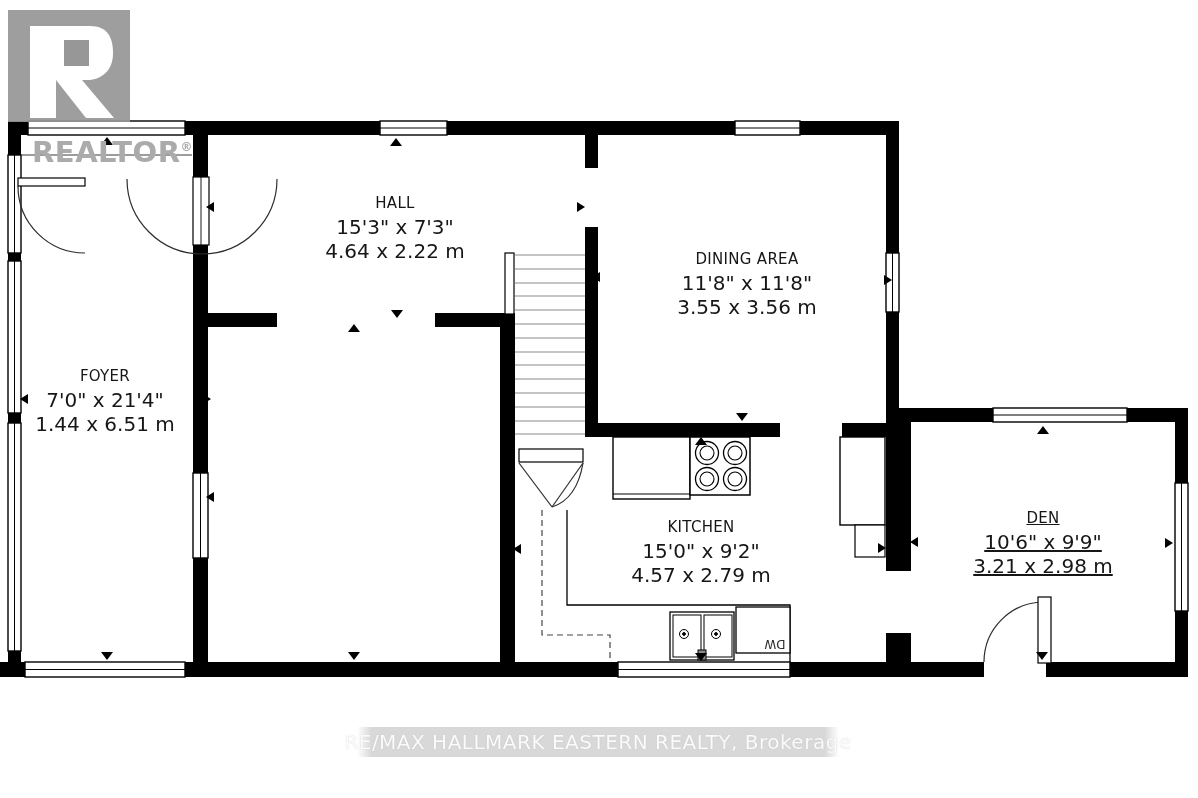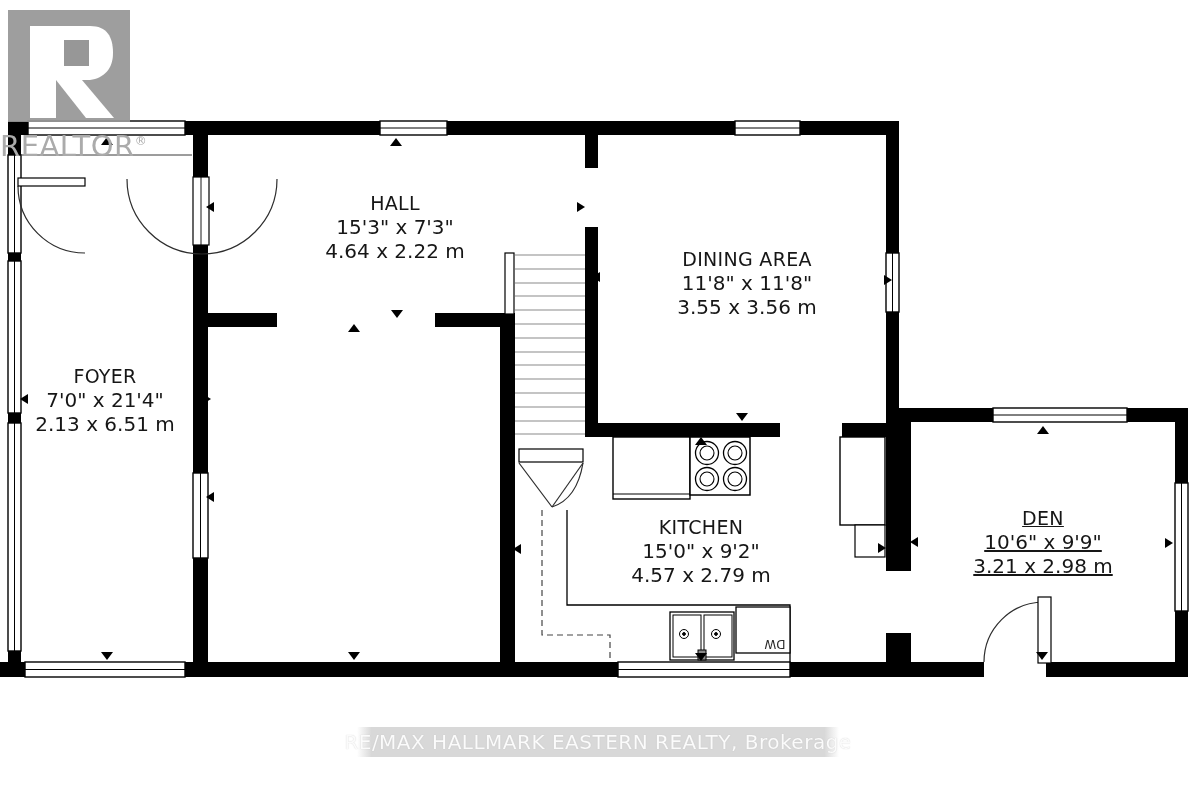--- a/index.html
+++ b/index.html
@@ -2,27 +2,27 @@
 <html><head>
 <meta charset="utf-8">
 <style>
   html,body{margin:0;padding:0;background:#fff;}
   .stage{position:relative;width:1198px;height:798px;background:#fff;overflow:hidden;
          font-family:"DejaVu Sans",sans-serif;}
   .plan-svg{position:absolute;left:0;top:0;z-index:1;}
   
   .room-label{position:absolute;transform:translate(-50%,-50%);text-align:center;
               color:#161616;white-space:nowrap;z-index:4;}
-  .room-name{font-size:19px;line-height:24px;letter-spacing:.3px;}
+  .room-name{font-size:15px;line-height:24px;letter-spacing:.3px;}
   .room-dim{font-size:20px;line-height:24px;}
   
   .logo-box{position:absolute;left:8px;top:10px;width:122px;height:112px;
             background:rgba(151,151,151,.93);z-index:5;}
   .logo-word{position:absolute;left:0px;top:126px;z-index:6;color:#ababab;
-             font-size:29px;line-height:30px;letter-spacing:.5px;font-weight:400;}
+             font-size:29px;line-height:42px;letter-spacing:.5px;font-weight:700;padding-left:32px;}
   .logo-word sup{font-size:12px;vertical-align:super;}
   
   .dw-label{position:absolute;left:775px;top:644px;transform:translate(-50%,-50%) rotate(180deg);
             font-size:12px;color:#2b2b2b;z-index:3;}
   
   .watermark{position:absolute;left:357px;top:727px;width:482px;height:30px;z-index:7;
              background:linear-gradient(90deg,rgba(216,216,216,0),#d8d8d8 3%,#d8d8d8 97%,rgba(216,216,216,0));
              display:flex;align-items:center;justify-content:center;}
   .watermark span{color:#fbfbfb;font-size:20px;letter-spacing:.5px;white-space:nowrap;
                   text-shadow:0 0 1px rgba(170,170,170,.6);}
@@ -233,21 +233,21 @@
     <div class="room-dim">4.64 x 2.22 m</div>
   </div>
   <div class="room-label" style="left:747px;top:283px;">
     <div class="room-name">DINING AREA</div>
     <div class="room-dim">11'8" x 11'8"</div>
     <div class="room-dim">3.55 x 3.56 m</div>
   </div>
   <div class="room-label" style="left:105px;top:400px;text-align:center;">
     <div class="room-name">FOYER</div>
     <div class="room-dim">7'0" x 21'4"</div>
-    <div class="room-dim">2.13 x 6.51 m</div>
+    <div class="room-dim">1.44 x 6.51 m</div>
   </div>
   <div class="room-label" style="left:701px;top:551px;">
     <div class="room-name">KITCHEN</div>
     <div class="room-dim">15'0" x 9'2"</div>
     <div class="room-dim">4.57 x 2.79 m</div>
   </div>
   <div class="room-label" style="left:1043px;top:542px;text-decoration:underline;">
     <div class="room-name">DEN</div>
     <div class="room-dim">10'6" x 9'9"</div>
     <div class="room-dim">3.21 x 2.98 m</div>

